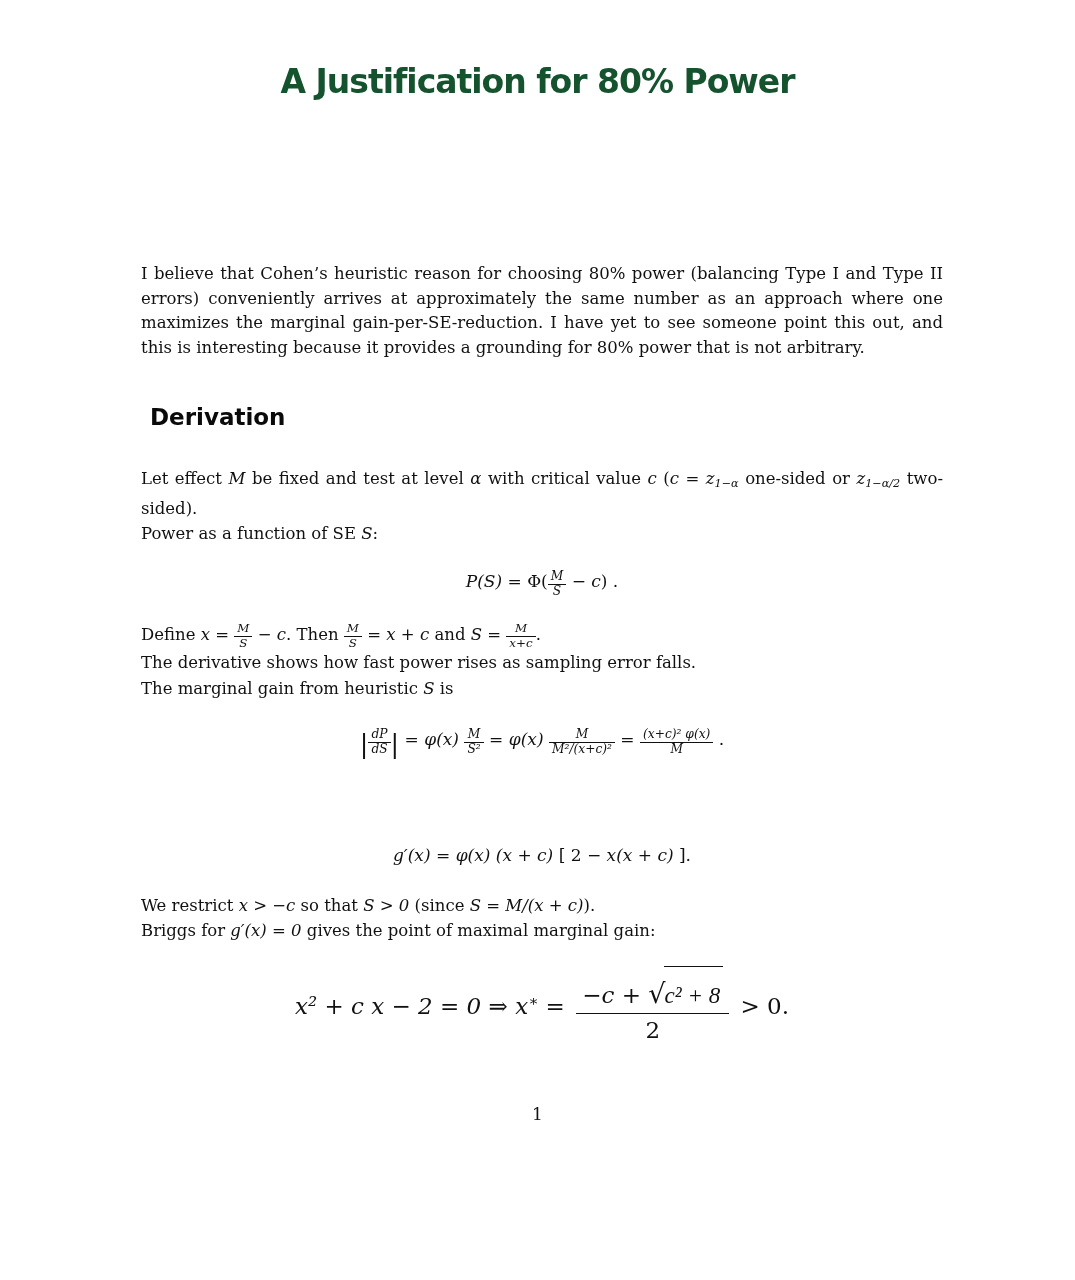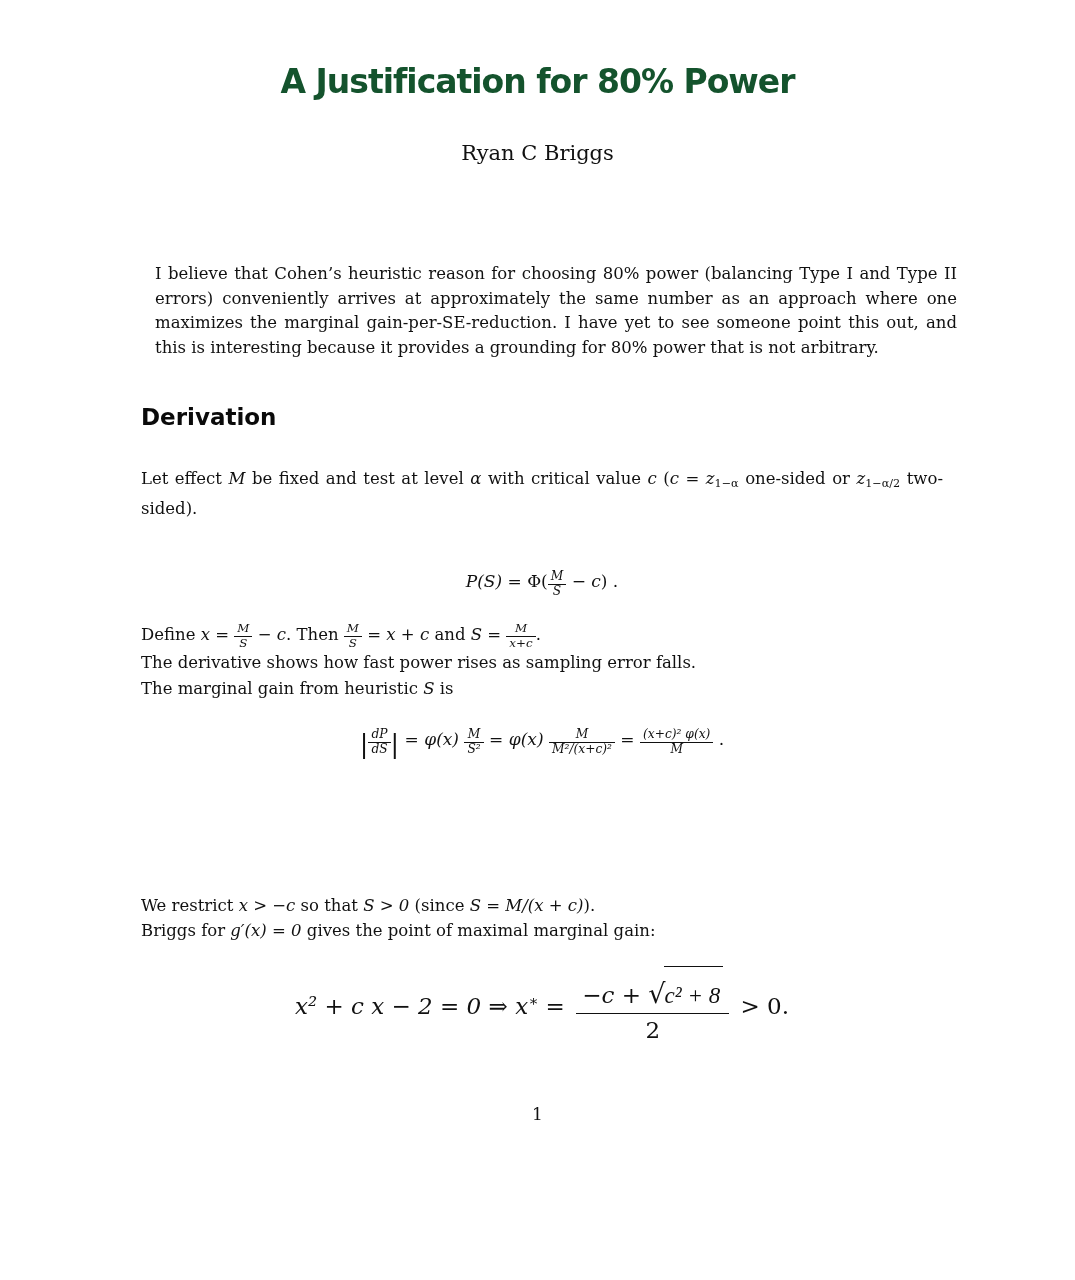--- a/index.html
+++ b/index.html
@@ -1,38 +1,38 @@
 <!DOCTYPE html>
 <html><head>
 <meta charset="utf-8">
 <style>
   html,body{margin:0;padding:0;background:#ffffff;}
   .page{position:relative;width:1075px;height:1280px;background:#fff;color:#111;
         font-family:"DejaVu Serif", serif;overflow:hidden;}
   .title{position:absolute;top:62px;left:0;width:1075px;text-align:center;margin:0;
          font-family:"DejaVu Sans", sans-serif;font-weight:700;font-size:33px;letter-spacing:-1px;color:#14532d;}
   .author{position:absolute;top:141px;left:0;width:1075px;text-align:center;font-size:21px;}
-  .intro{position:absolute;top:262px;left:155px;width:802px;margin:0;font-size:16.5px;
+  .intro{position:absolute;top:262px;left:141px;width:802px;margin:0;font-size:16.5px;
          line-height:24.6px;text-align:justify;}
-  .section{position:absolute;top:404px;left:141px;margin:0;
+  .section{position:absolute;top:404px;left:150px;margin:0;
            font-family:"DejaVu Sans", sans-serif;font-weight:700;font-size:23px;color:#0a0a0a;}
   .block{position:absolute;left:141px;width:802px;font-size:16.5px;line-height:25px;}
   .b-setup{top:466px;text-align:justify;}
   .b-define{top:622px;line-height:26px;}
   .b-fixed{top:786px;}
   .b-restrict{top:893px;}
   .eq{position:absolute;left:141px;width:802px;text-align:center;font-size:17px;}
   .eq1{top:570px;}
   .eq2{top:728px;}
   .eq3{top:845px;}
   .eq4{top:966px;font-size:23px;}
   .pageno{position:absolute;top:1104px;left:0;width:1075px;text-align:center;font-size:17px;}
   .it{font-style:italic;}
   .rm{font-style:normal;}
-  sub{font-size:0.68em;vertical-align:-0.3em;}
+  sub{font-size:0.68em;vertical-align:-0.3em;font-style:italic;}
   sup{font-size:0.65em;vertical-align:0.5em;}
   .sfrac{display:inline-block;text-align:center;vertical-align:-0.55em;
          font-size:0.72em;line-height:1.12;}
   .sfrac .num{display:block;padding:0 3px;}
   .sfrac .den{display:block;border-top:1px solid #111;padding:0 3px;}
   .eq .sfrac{vertical-align:-0.62em;}
   .bar{font-size:1.5em;vertical-align:-0.3em;}
   .dfrac{display:inline-block;text-align:center;vertical-align:-1.05em;margin:0 4px;}
   .dfrac .dnum{display:block;padding:0 6px 4px;}
   .dfrac .dden{display:block;border-top:1.5px solid #111;padding:3px 6px 0;}
@@ -40,41 +40,42 @@
   .sqrt .rad{font-style:normal;font-size:1.18em;}
   .sqrt .rcd{display:inline-block;border-top:1.5px solid #111;padding:16px 3px 0 1px;margin-left:-2px;font-family:Liberation Serif, serif;}
 </style>
 </head>
 <body>
 
 <div class="page">
 
   <h1 class="title">A Justification for 80% Power</h1>
 
-  <div class="author">Ryan C Briggs</div>
 
   <p class="intro">I believe that Cohen’s heuristic reason for choosing 80% power (balancing Type I and Type II errors) conveniently arrives at approximately the same number as an approach where one maximizes the marginal gain-per-SE-reduction. I have yet to see someone point this out, and this is interesting because it provides a grounding for 80% power that is not arbitrary.</p>
 
   <h2 class="section">Derivation</h2>
 
   <div class="block b-setup">
     <div><span class="rm">Let effect </span><span class="it">M</span><span class="rm"> be fixed and test at level </span><span class="it">α</span><span class="rm"> with critical value </span><span class="it">c</span><span class="rm"> (</span><span class="it">c</span><span class="rm"> = </span><span class="it">z</span><sub>1−α</sub><span class="rm"> one-sided or </span><span class="it">z</span><sub>1−α/2</sub><span class="rm"> two-sided).</span></div>
+    <div><span class="rm">Power as a function of SE </span><span class="it">S</span><span class="rm">:</span></div>
   </div>
 
   <div class="eq eq1"><span class="it">P(S)</span><span class="rm"> = Φ(</span><span class="sfrac"><span class="num it">M</span><span class="den it">S</span></span><span class="it"> − c</span><span class="rm">) .</span></div>
 
   <div class="block b-define">
     <div><span class="rm">Define </span><span class="it">x</span><span class="rm"> = </span><span class="sfrac"><span class="num it">M</span><span class="den it">S</span></span><span class="it"> − </span><span class="it">c</span><span class="rm">. Then </span><span class="sfrac"><span class="num it">M</span><span class="den it">S</span></span><span class="rm"> = </span><span class="it">x + c</span><span class="rm"> and </span><span class="it">S</span><span class="rm"> = </span><span class="sfrac"><span class="num it">M</span><span class="den it">x+c</span></span><span class="rm">.</span></div>
     <div>The derivative shows how fast power rises as sampling error falls.</div>
     <div><span class="rm">The marginal gain from heuristic </span><span class="it">S</span><span class="rm"> is</span></div>
   </div>
 
   <div class="eq eq2"><span class="bar rm">|</span><span class="sfrac"><span class="num it">dP</span><span class="den it">dS</span></span><span class="bar rm">|</span><span class="rm"> = </span><span class="it">φ(x) </span><span class="sfrac"><span class="num it">M</span><span class="den it">S²</span></span><span class="rm"> = </span><span class="it">φ(x) </span><span class="sfrac"><span class="num it">M</span><span class="den it">M²/(x+c)²</span></span><span class="rm"> = </span><span class="sfrac"><span class="num it">(x+c)² φ(x)</span><span class="den it">M</span></span><span class="rm"> .</span></div>
 
 
+  <div class="eq eq3"><span class="it">g′(x)</span><span class="rm"> = </span><span class="it">φ(x) (x + c) </span><span class="rm">[ 2 − </span><span class="it">x(x + c)</span><span class="rm"> ].</span></div>
 
   <div class="block b-restrict">
     <div><span class="rm">We restrict </span><span class="it">x &gt; −c</span><span class="rm"> so that </span><span class="it">S &gt; 0</span><span class="rm"> (since </span><span class="it">S = M/(x + c)</span><span class="rm">).</span></div>
     <div><span class="rm">Briggs for </span><span class="it">g′(x) = 0</span><span class="rm"> gives the point of maximal marginal gain:</span></div>
   </div>
 
   <div class="eq eq4"><span class="it">x² + c x − 2 = 0</span><span class="rm">  ⇒  </span><span class="it">x</span><sup class="rm">∗</sup><span class="rm"> = </span><span class="dfrac"><span class="dnum"><span class="it">−c + </span><span class="sqrt"><span class="rad">√</span><span class="rcd it">c² + 8</span></span></span><span class="dden rm">2</span></span><span class="rm"> &gt; 0.</span></div>
 
   <div class="pageno">1</div>
 

